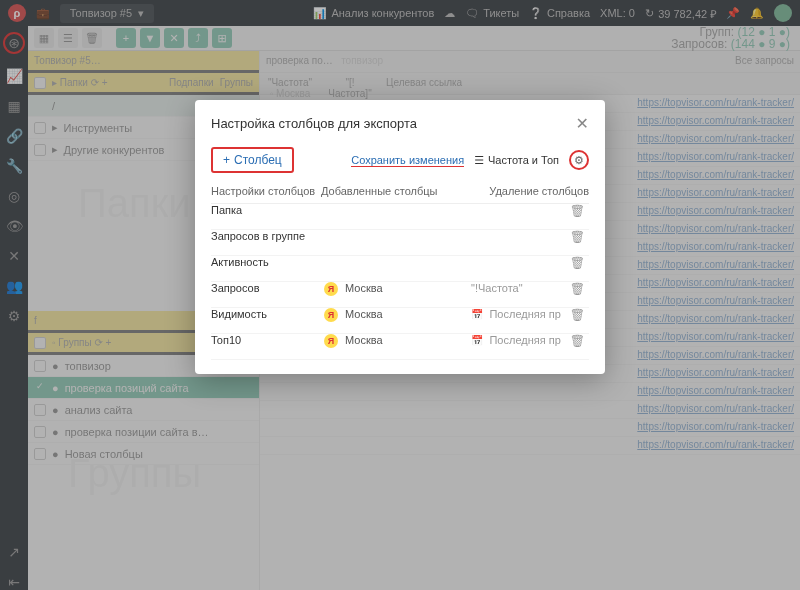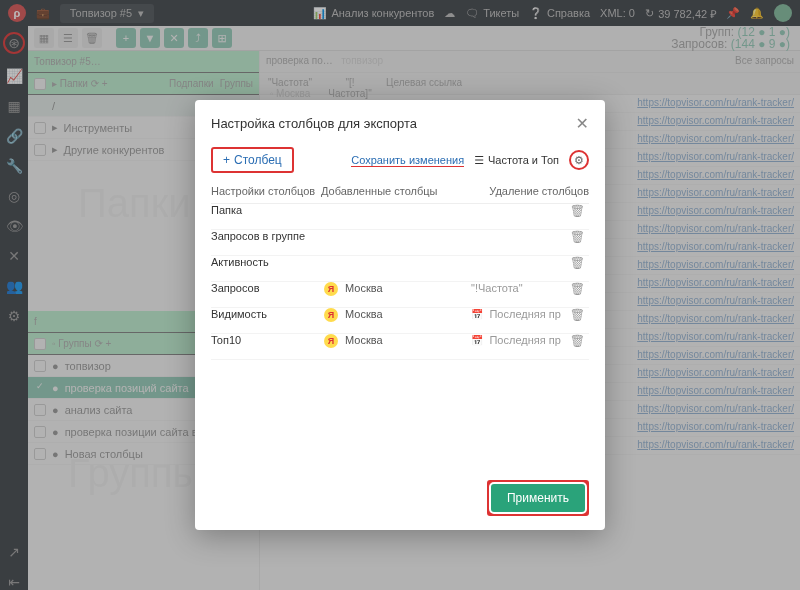--- a/index.html
+++ b/index.html
@@ -22,21 +22,21 @@
 
 
 .toolbar { height: 26px; background: #f6f6f6; border-bottom: 1px solid #ccc; display: flex; align-items: center; padding: 0 6px; gap: 4px; }
 .toolbar .btn { width: 20px; height: 20px; background: #ddd; border-radius: 3px; display:flex; align-items:center; justify-content:center; font-size:11px;}
 .toolbar .btn.g { background: #2aa37a; color: #fff; }
 .toolbar .stats { margin-left: auto; font-size: 12px; color: #555; text-align: right; line-height: 12px; padding-right: 4px;}
 
 
 .cols { flex: 1; display: flex; }
 .leftcol { width: 232px; background: #fff; border-right: 1px solid #ddd; display: flex; flex-direction: column; }
-.leftcol .hdr { height: 22px; background: #86efac; border-bottom: 1px solid #000000; display:flex; align-items:center; padding: 0 6px; font-size:10px; color:#666; gap:6px;}
+.leftcol .hdr { height: 22px; background: #fde047; border-bottom: 3px solid #000000; display:flex; align-items:center; padding: 0 6px; font-size:10px; color:#666; gap:6px;}
 .leftcol .row { height: 22px; display:flex; align-items:center; padding: 0 6px; font-size:11px; border-bottom:1px solid #f0f0f0; gap:6px;}
 .leftcol .row.sel { background: #2aa37a; color:#fff; }
 .leftcol .chk { width:12px; height:12px; border:1px solid #aaa; border-radius:2px; background:#fff;}
 .leftcol .chk.on { background:#2aa37a; border-color:#2aa37a; position:relative;}
 .leftcol .chk.on::after{content:"✓"; color:#fff; font-size:9px; position:absolute; top:-2px; left:1px;}
 .leftcol .wm { position:absolute; font-size: 40px; color:#eee; font-weight:300; pointer-events:none;}
 
 .rightcol { flex: 1; background: #fff; position: relative; }
 .rightcol .thdr { height: 22px; background:#f0f0f0; border-bottom:1px solid #ddd; display:flex; font-size:10px; color:#666;}
 .rightcol .thdr > div { padding: 4px 6px; }
@@ -361,19 +361,14 @@
         <div class="mrow">
           <div class="c1">Топ10</div>
           <div class="c2">
             <span class="ybadge">Я</span>
           </div>
           <div class="c3">Москва</div>
           <div class="c4"><span class="cal"></span>Последняя пр</div>
           <div class="del">🗑</div>
         </div>
       </div>
-    <div class="apply">
-      <span class="apply-wrap">
-        <button>Применить</button>
-      </span>
-    </div>
   </div>
 </div>
 
 </body></html>

